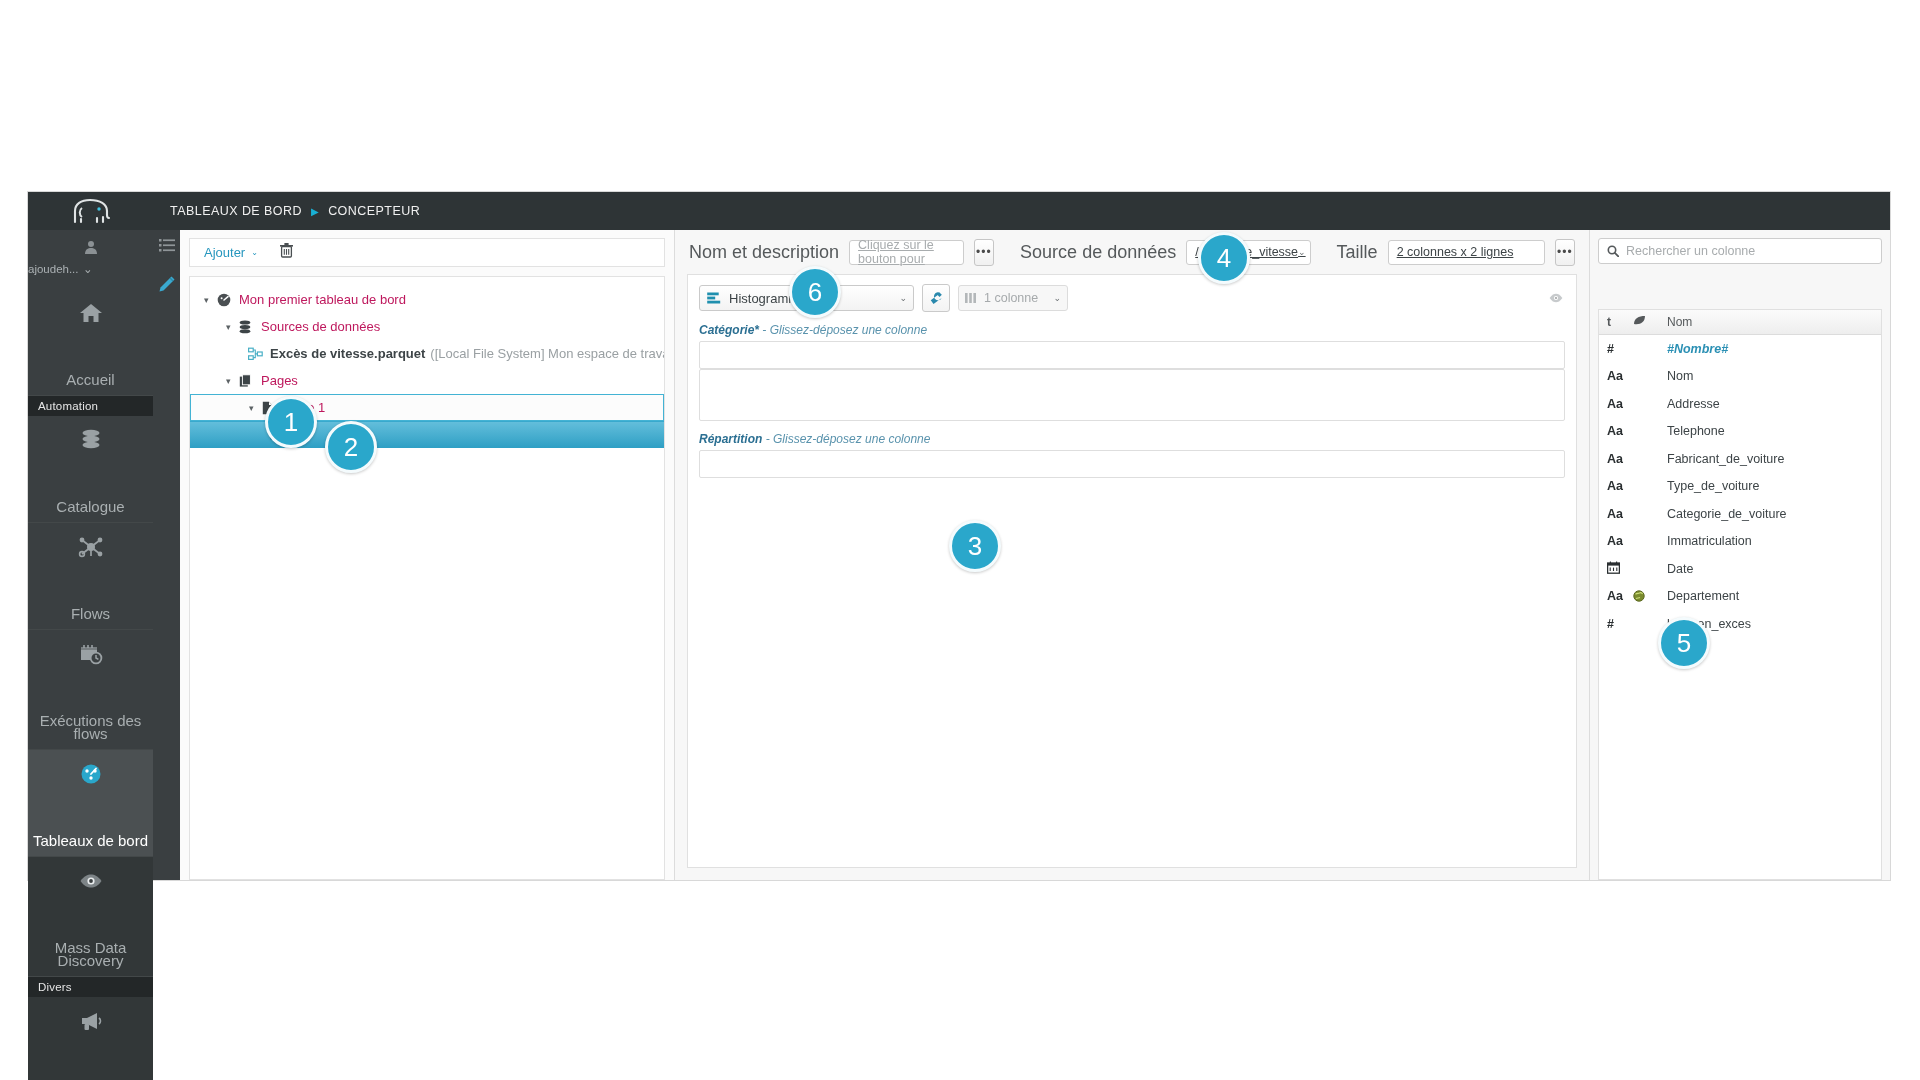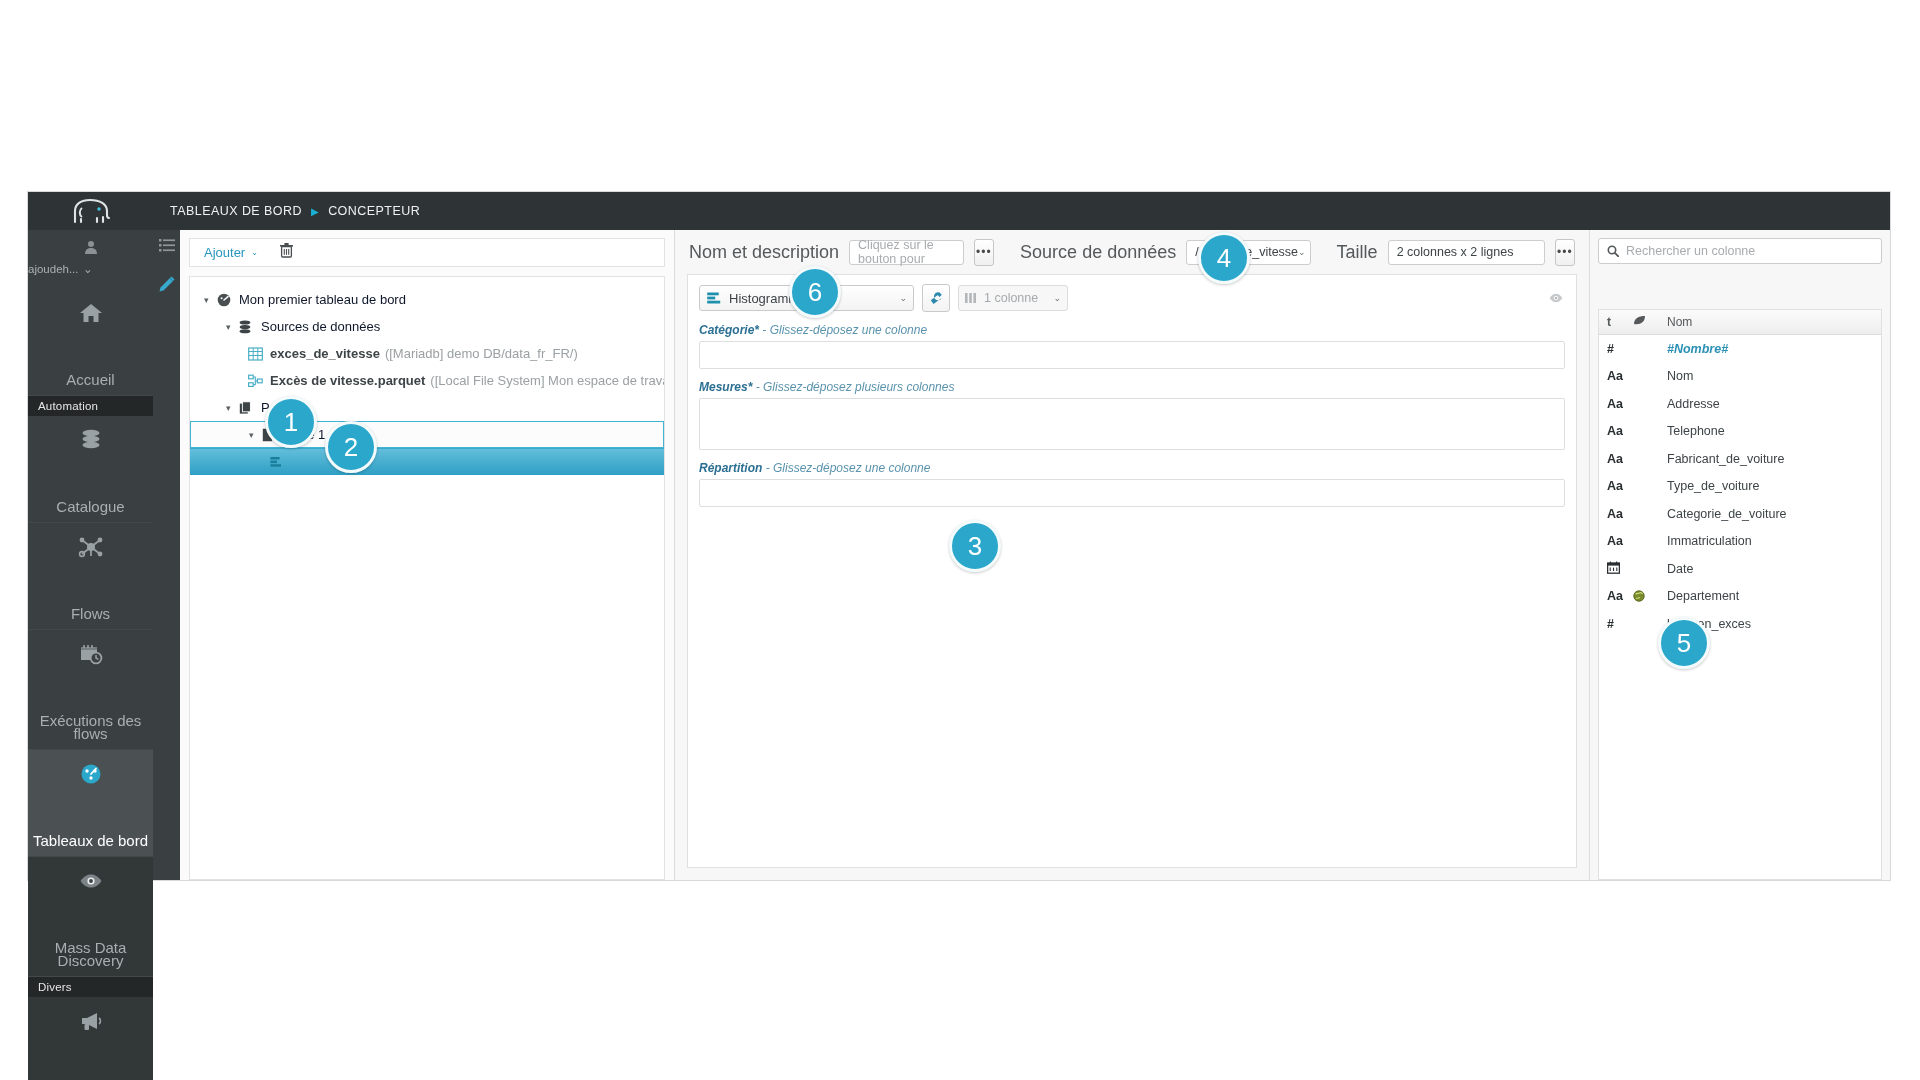--- a/index.html
+++ b/index.html
@@ -77,21 +77,21 @@
   .tree{
     margin-top:9px;flex:1;border:1px solid #e2e2e2;background:#fff;
     padding:9px 0 0 0;overflow:hidden;
   }
   .trow{
     display:flex;align-items:center;height:27px;font-size:13px;color:#6d7477;
     padding-left:14px;box-sizing:border-box;white-space:nowrap;
   }
   .trow .tcaret{width:13px;color:#5c6265;font-size:9px;flex:0 0 13px;}
   .trow .ticon{width:22px;flex:0 0 22px;display:flex;align-items:center;}
-  .trow .tlabel{color:#0f172a;}
+  .trow .tlabel{color:#be185d;}
   .trow .tstrong{font-weight:bold;color:#3d4447;}
   .trow .tmuted{color:#9aa0a3;}
   .trow.lvl1{padding-left:14px;}
   .trow.lvl2{padding-left:36px;}
   .trow.lvl3{padding-left:58px;}
   .trow.lvl4{padding-left:58px;}
   .trow.outlined{border:1px solid #43b3d4;background:#fcfcfc;margin:0 0 0 0;}
   .trow.selected{
     background:linear-gradient(#63bedb,#2e9fc4);color:#fff;border-top:1px solid #39a9cd;
   }
@@ -103,21 +103,21 @@
     border-right:1px solid #dcdcdc;
   }
   .meta-row{
     height:44px;flex:0 0 44px;display:flex;align-items:center;gap:10px;
     padding:0 14px;box-sizing:border-box;font-size:13px;color:#55595b;
   }
   .meta-label{color:#55595b;font-size:18px;white-space:nowrap;}
   .field{
     height:25px;border:1px solid #cdcdcd;background:#fff;border-radius:3px;
     display:flex;align-items:center;padding:0 8px;box-sizing:border-box;
-    font-size:12.5px;color:#3d4447;
+    font-size:12.5px;color:#3d4447;text-decoration:underline;
   }
   .field.ph{color:#a8acae;}
   .f-name{width:155px;}
   .f-src{width:160px;justify-content:space-between;padding-right:4px;}
   .f-size{width:215px;}
   .dots-btn{
     width:26px;height:25px;border:1px solid #c6c6c6;border-radius:3px;
     background:linear-gradient(#ffffff,#f0f0f0);
     display:flex;align-items:center;justify-content:center;cursor:pointer;
     font-size:12px;color:#4a4a4a;letter-spacing:1px;line-height:6px;
@@ -366,35 +366,20 @@
           <span class="ticon">
             <svg width="12" height="14" viewBox="0 0 12 14">
               <ellipse cx="6" cy="2.6" rx="5.3" ry="2" fill="#3d4447"></ellipse>
               <ellipse cx="6" cy="7" rx="5.3" ry="2" fill="#3d4447"></ellipse>
               <ellipse cx="6" cy="11.2" rx="5.3" ry="2" fill="#3d4447"></ellipse>
             </svg>
           </span>
           <span class="tlabel">Sources de données</span>
         </div>
 
-        <div class="trow lvl3">
-          <span class="ticon">
-            <svg width="15" height="14" viewBox="0 0 15 14">
-              <rect x="0.7" y="1" width="13.6" height="12" fill="#ffffff" stroke="#49b0c6" stroke-width="1.2"></rect>
-              <g stroke="#49b0c6" stroke-width="1">
-                <line x1="0.7" y1="4.5" x2="14.3" y2="4.5"></line>
-                  <line x1="0.7" y1="8.5" x2="14.3" y2="8.5"></line>
-                <line x1="5.2" y1="1" x2="5.2" y2="13"></line>
-                  <line x1="9.8" y1="1" x2="9.8" y2="13"></line>
-              </g>
-            </svg>
-          </span>
-          <span class="tstrong">exces_de_vitesse</span>
-          <span class="tmuted" style="margin-left:5px;">([Mariadb] demo DB/data_fr_FR/)</span>
-        </div>
 
         <div class="trow lvl3">
           <span class="ticon">
             <svg width="15" height="14" viewBox="0 0 15 14">
               <rect x="0.6" y="1.2" width="4.6" height="3.6" fill="none" stroke="#49b0c6" stroke-width="1.2"></rect>
               <rect x="0.6" y="8.8" width="4.6" height="3.6" fill="none" stroke="#49b0c6" stroke-width="1.2"></rect>
               <rect x="9.4" y="5" width="4.8" height="3.8" fill="none" stroke="#49b0c6" stroke-width="1.2"></rect>
               <path d="M5.2 3 L7.3 3 L7.3 6.9 L9.4 6.9 M5.2 10.6 L7.3 10.6 L7.3 6.9" fill="none" stroke="#49b0c6" stroke-width="1.1"></path>
             </svg>
           </span>
@@ -497,23 +482,20 @@
             <circle cx="7" cy="5" r="2.1" fill="#ffffff"></circle>
             <circle cx="7" cy="5" r="1.1" fill="#55595b"></circle>
           </svg>
         </div>
 
         <div class="dz-label">
           <b>Catégorie*</b><span> - Glissez-déposez une colonne</span>
         </div>
         <div class="dz one"></div>
 
-        <div class="dz-label">
-          <b>Mesures*</b><span> - Glissez-déposez plusieurs colonnes</span>
-        </div>
         <div class="dz multi"></div>
 
         <div class="dz-label">
           <b>Répartition</b><span> - Glissez-déposez une colonne</span>
         </div>
         <div class="dz one"></div>
       </div>
     </div>
 
     <div class="rightpanel">

